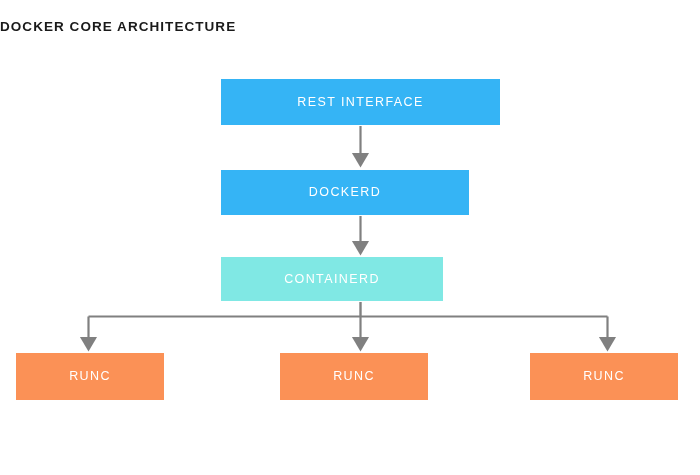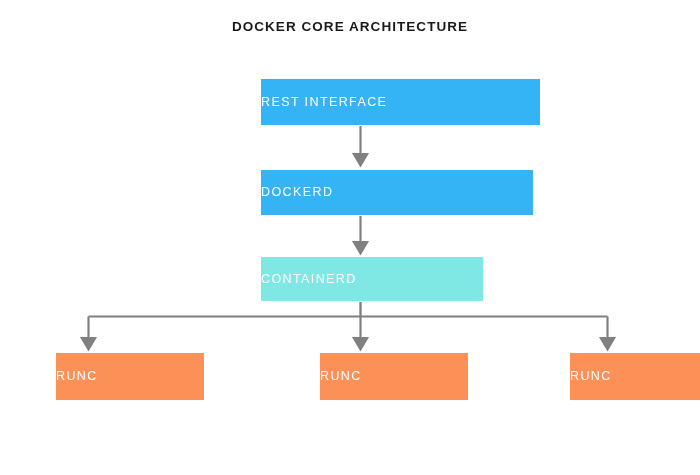--- a/index.html
+++ b/index.html
@@ -21,52 +21,51 @@
     inset: 0;
     width: 700px;
     height: 475px;
   }
 
   .title {
     position: absolute;
     left: 0;
     top: 19px;
     width: 700px;
-    text-align: center;
     font-family: "Liberation Sans", sans-serif;
     font-size: 13.5px;
     font-weight: bold;
     letter-spacing: 1.05px;
     color: #1a1a1a;
     text-transform: uppercase;
     white-space: nowrap;
   }
 
   .node {
     position: absolute;
     display: flex;
     align-items: center;
+    justify-content: center;
     box-sizing: border-box;
-    margin-left: 40px;
   }
 
   .node-label {
     font-family: "Liberation Sans", sans-serif;
     font-size: 12.5px;
     letter-spacing: 1.4px;
     color: #ffffff;
     text-transform: uppercase;
     font-weight: normal;
     white-space: nowrap;
     line-height: 1;
   }
 
   
   .node-rest      { left: 221px; top: 79px;  width: 279px; height: 46px; background: #35b4f5; }
-  .node-dockerd   { left: 221px; top: 170px; width: 272px; height: 45px; background: #35b4f5; }
+  .node-dockerd   { left: 221px; top: 170px; width: 248px; height: 45px; background: #35b4f5; }
   .node-containerd{ left: 221px; top: 257px; width: 222px; height: 44px; background: #80e8e4; }
 
   
   .node-runc-1 { left: 16px;  top: 353px; width: 148px; height: 47px; background: #fb9156; }
   .node-runc-2 { left: 280px; top: 353px; width: 148px; height: 47px; background: #fb9156; }
   .node-runc-3 { left: 530px; top: 353px; width: 148px; height: 47px; background: #fb9156; }
 
   .connectors {
     position: absolute;
     left: 0;

